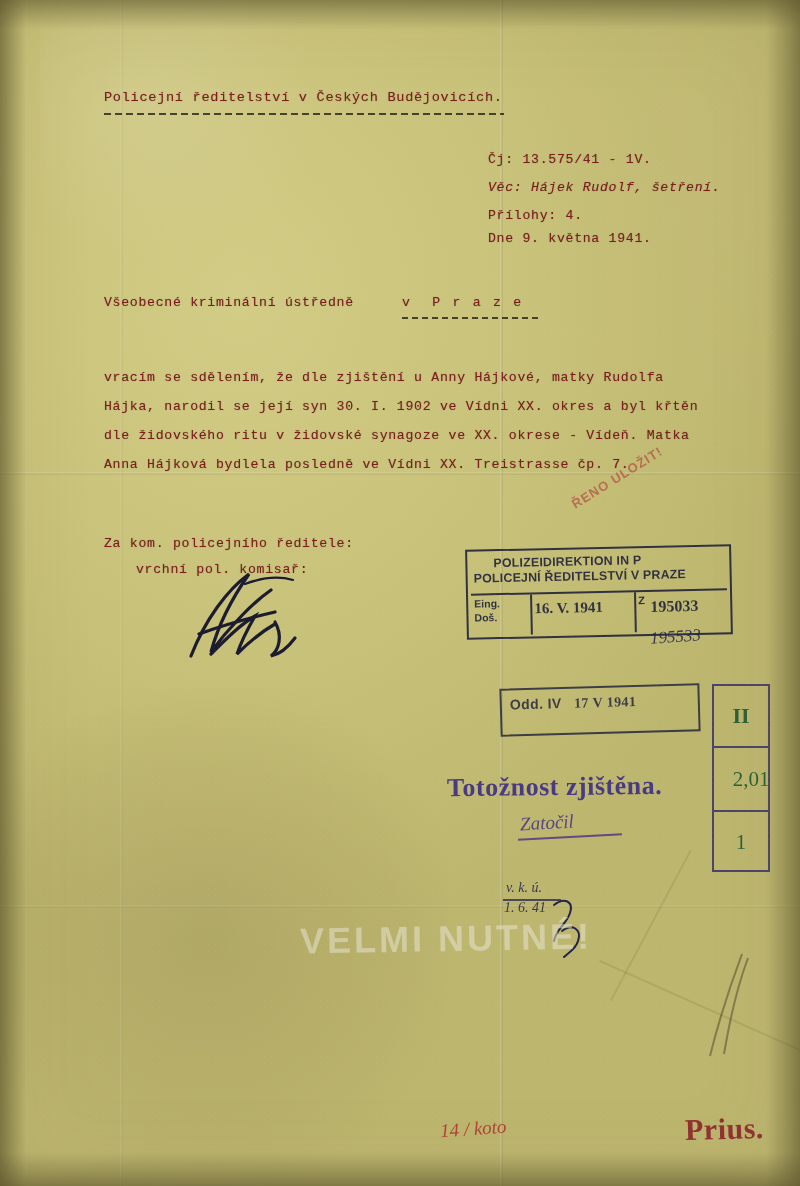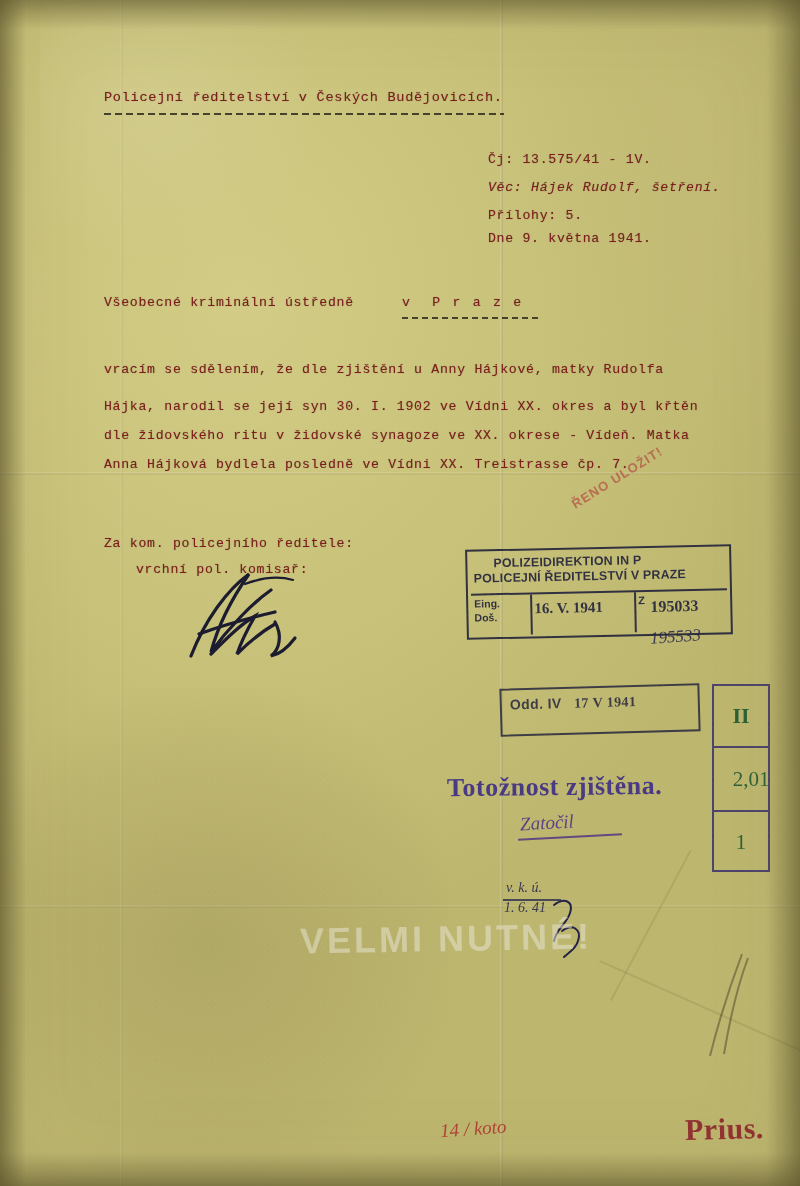--- a/index.html
+++ b/index.html
@@ -253,28 +253,28 @@
   <div class="fold-h" style="top:472px;"></div>
   <div class="fold-h" style="top:905px; opacity:.7;"></div>
   <div class="crease" style="left:600px; top:960px; width:230px; height:2px; transform:rotate(24deg);"></div>
   <div class="crease" style="left:610px; top:1000px; width:170px; height:2px; transform:rotate(-62deg);"></div>
 
   <div class="typed" style="left:104px; top:90px; font-size:13.6px;">Policejní ředitelství v Českých Budějovicích.</div>
   <div class="rule" style="left:104px; top:113px; width:400px;"></div>
 
   <div class="typed" style="left:488px; top:152px;">Čj: 13.575/41 - 1V.</div>
   <div class="typed" style="left:488px; top:180px;font-style:italic;">Věc: Hájek Rudolf, šetření.</div>
-  <div class="typed" style="left:488px; top:208px;">Přílohy: 5.</div>
+  <div class="typed" style="left:488px; top:208px;">Přílohy: 4.</div>
   <div class="typed" style="left:488px; top:231px;">Dne 9. května 1941.</div>
 
   <div class="typed" style="left:104px; top:295px;">Všeobecné kriminální ústředně</div>
   <div class="typed sp" style="left:402px; top:295px;">v  P r a z e</div>
   <div class="rule thin" style="left:402px; top:317px; width:136px;"></div>
 
-  <div class="typed" style="left:104px; top:362px;text-align:center;">vracím se sdělením, že dle zjištění u Anny Hájkové, matky Rudolfa</div>
+  <div class="typed" style="left:104px; top:370px;text-align:center;">vracím se sdělením, že dle zjištění u Anny Hájkové, matky Rudolfa</div>
   <div class="typed" style="left:104px; top:399px;">Hájka, narodil se její syn 30. I. 1902 ve Vídni XX. okres a byl křtěn</div>
   <div class="typed" style="left:104px; top:428px;">dle židovského ritu v židovské synagoze ve XX. okrese - Vídeň. Matka</div>
   <div class="typed" style="left:104px; top:457px;">Anna Hájková bydlela posledně ve Vídni XX. Treistrasse čp. 7.</div>
 
   <div class="typed" style="left:104px; top:536px;">Za kom. policejního ředitele:</div>
   <div class="typed" style="left:136px; top:562px;">vrchní pol. komisař:</div>
 
   <svg class="sig" style="left:175px; top:560px;" width="200" height="110" viewBox="0 0 200 110">
     <g fill="none" stroke="#1c1c30" stroke-width="3.2" stroke-linecap="round">
       <path d="M16,96 C30,60 52,30 74,14 C60,34 44,62 36,92 C52,70 76,44 96,30"></path>

